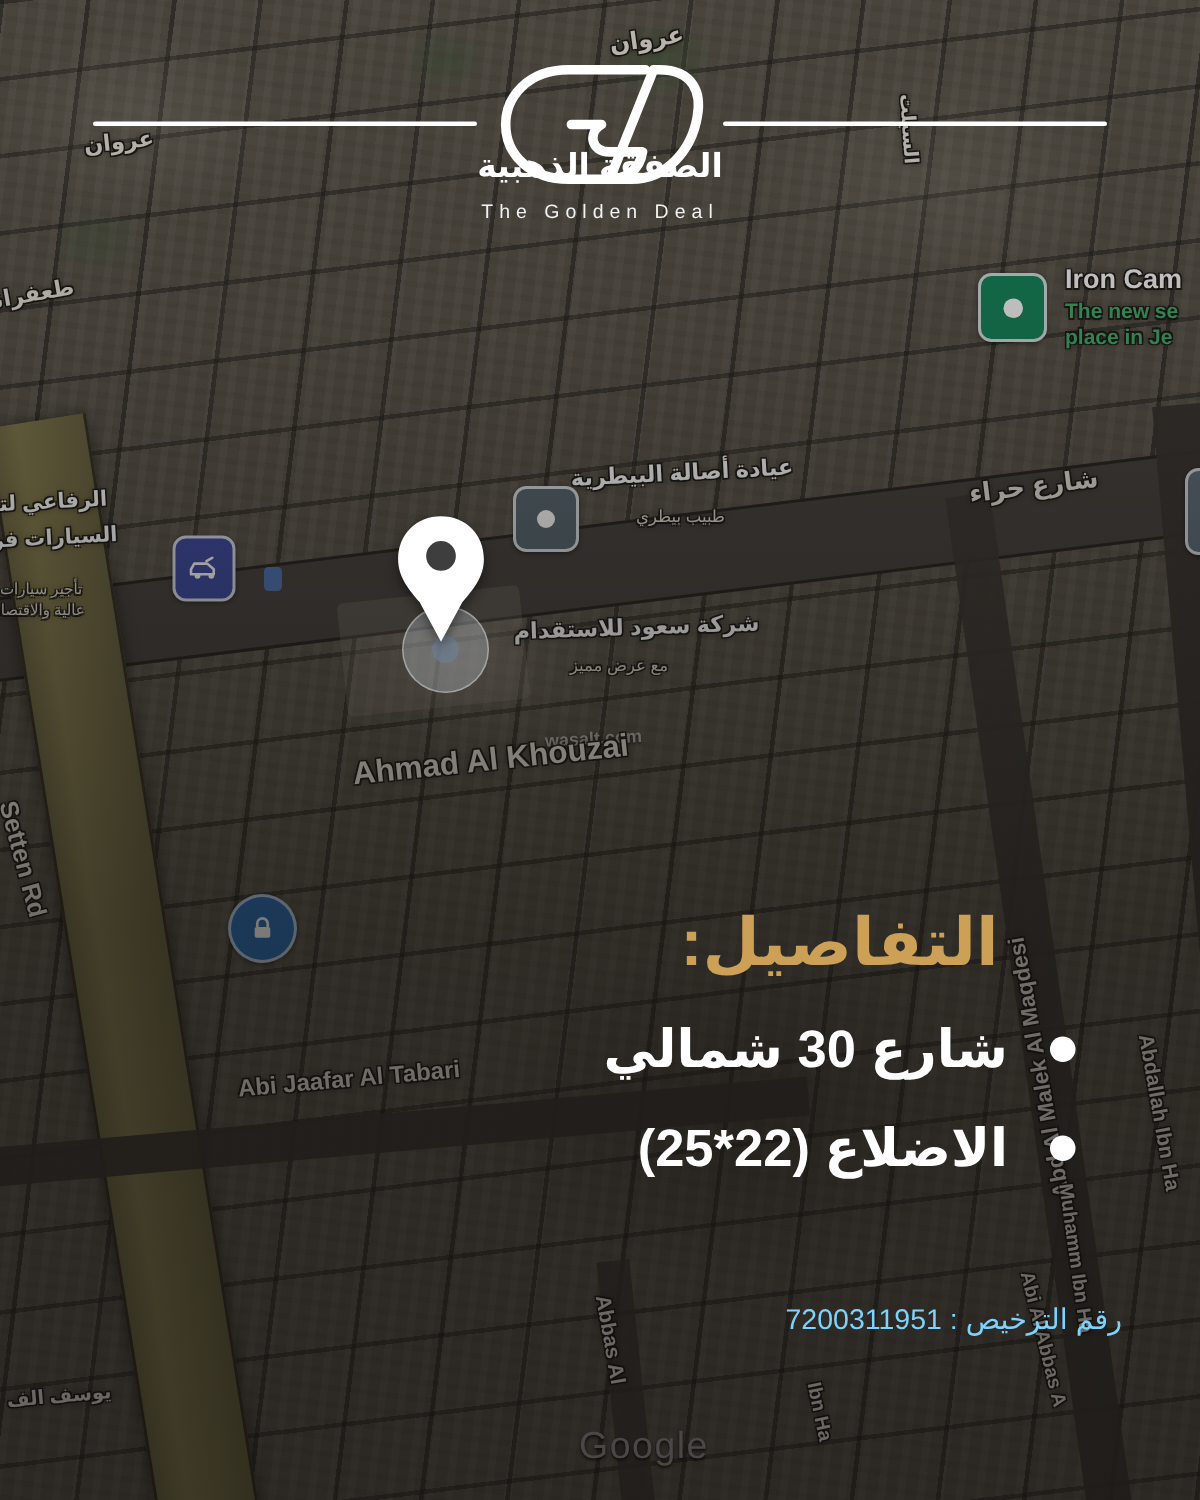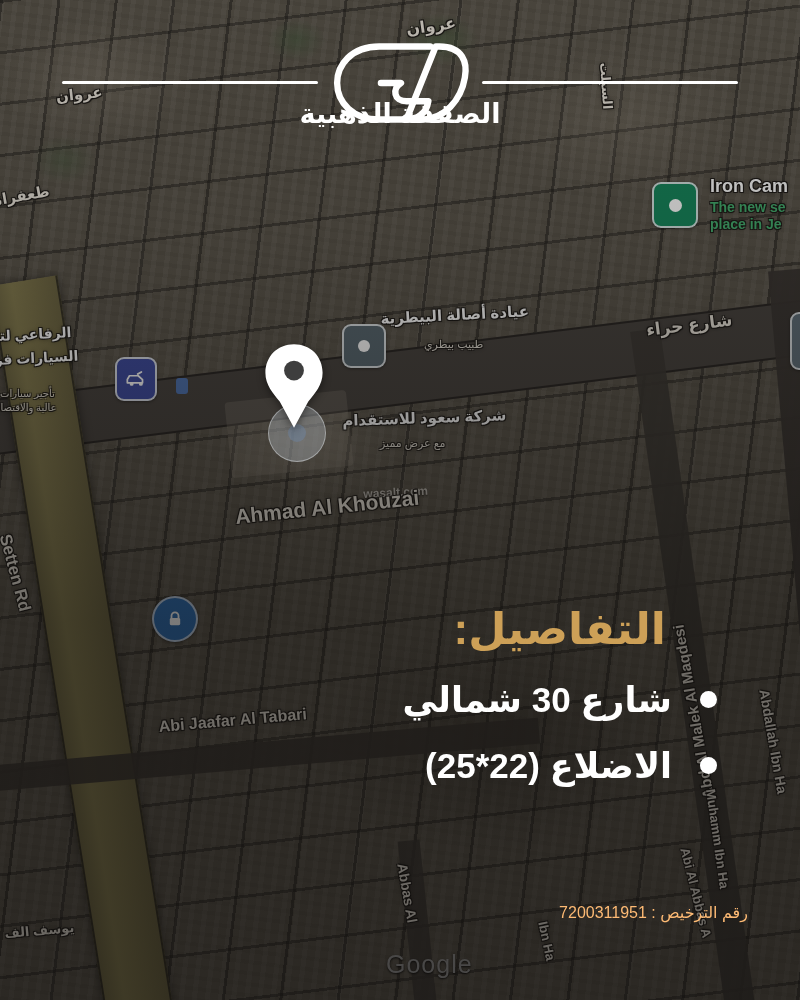--- a/index.html
+++ b/index.html
@@ -37,36 +37,36 @@
   
   .icon-sq{position:absolute;z-index:3;display:flex;align-items:center;justify-content:center;
     border-radius:9px;border:2px solid rgba(235,239,242,.9);box-shadow:0 1px 3px rgba(0,0,0,.4);}
   .icon-dot{width:12px;height:12px;border-radius:50%;background:#fff;}
   .icon-circ{position:absolute;z-index:3;display:flex;align-items:center;justify-content:center;
     border-radius:50%;border:2px solid rgba(222,230,240,.8);box-shadow:0 1px 3px rgba(0,0,0,.4);}
   
   .brand{position:absolute;z-index:6;}
   .hline{position:absolute;z-index:6;height:3px;background:#ffffff;border-radius:2px;}
   .title-ar{position:absolute;z-index:6;left:0;right:0;top:98px;text-align:center;
-    color:#ffffff;font-size:27px;font-weight:bold;direction:rtl;}
+    color:#ffffff;font-size:22px;font-weight:bold;direction:rtl;}
   .title-en{position:absolute;z-index:6;left:0;right:0;top:133px;text-align:center;
     color:#f2f2f2;font-size:13px;letter-spacing:4px;font-weight:400;}
   .halo{position:absolute;z-index:5;border-radius:50%;
     background:rgba(205,215,225,.30);border:1px solid rgba(240,245,250,.4);}
   .halo-dot{position:absolute;left:19px;top:19px;width:18px;height:18px;border-radius:50%;
     background:rgba(110,130,155,.55);}
   .details{position:absolute;z-index:6;right:83px;top:604px;direction:rtl;text-align:center;}
   .d-title{font-size:44px;font-weight:bold;line-height:1.15;}
   .d-row{display:flex;align-items:center;gap:28px;margin-top:24px;direction:rtl;}
   .d-dot{width:17px;height:17px;border-radius:50%;background:#ffffff;flex:0 0 auto;}
   .d-text{color:#ffffff;font-size:35px;font-weight:600;line-height:1.2;}
   .gd-code{position:absolute;z-index:6;left:98px;top:889px;color:#ffffff;
     font-size:33px;font-weight:600;letter-spacing:1px;}
-  .license{position:absolute;z-index:6;right:52px;top:903px;color:#fdba74;
-    font-size:16px;font-weight:500;direction:rtl;}
+  .license{position:absolute;z-index:6;right:52px;top:869px;color:#7dd3fc;
+    font-size:19px;font-weight:500;direction:rtl;}
 </style>
 </head>
 <body>
 
 <div class="canvas">
 
   <div class="layer map-base"></div>
 
   <div class="road" style="left:-30px;top:348px;width:880px;height:52px;background:#45413d;
               transform:rotate(-7deg);border-top:2px solid rgba(25,23,21,.7);
@@ -151,20 +151,21 @@
 
   <div class="hline" style="left:62px;top:81px;width:256px;"></div>
   <div class="hline" style="left:482px;top:81px;width:256px;"></div>
   <svg class="brand" style="left:328px;top:36px;" width="146" height="94" viewBox="0 0 160 100">
     <g fill="none" stroke="#ffffff" stroke-width="7" stroke-linecap="round" stroke-linejoin="round">
       <path d="M112 10 H56 C26 10 10 30 10 50 C10 72 28 90 56 90 H84 C100 90 108 82 110 70 H86 C72 70 70 56 80 50 H58"></path>
       <path d="M86 90 L118 10 H122 C148 10 153 28 150 44 C146 68 128 90 102 90 Z"></path>
     </g>
   </svg>
   <div class="title-ar">الصفقة الذهبية</div>
+  <div class="title-en">The Golden Deal</div>
 
   <div class="details">
     <div class="d-title" style="color:#CDA057;">التفاصيل:</div>
     <div class="d-row">
       <span class="d-dot"></span>
       <span class="d-text">شارع 30 شمالي</span>
     </div>
     <div class="d-row">
       <span class="d-dot"></span>
       <span class="d-text">الاضلاع (22*25)</span>

